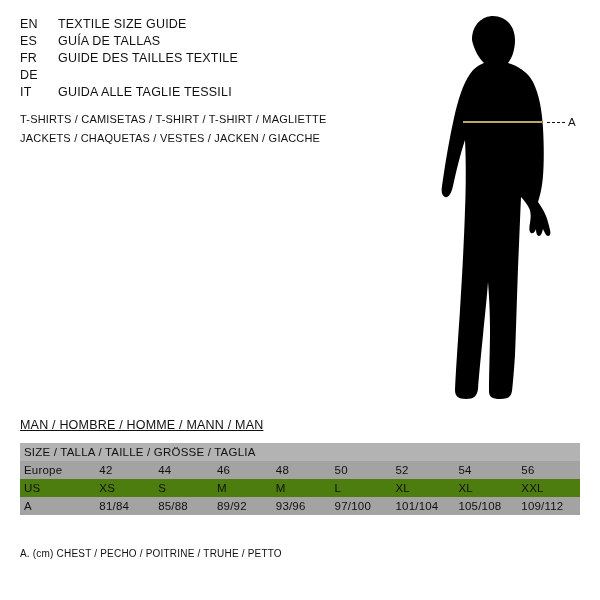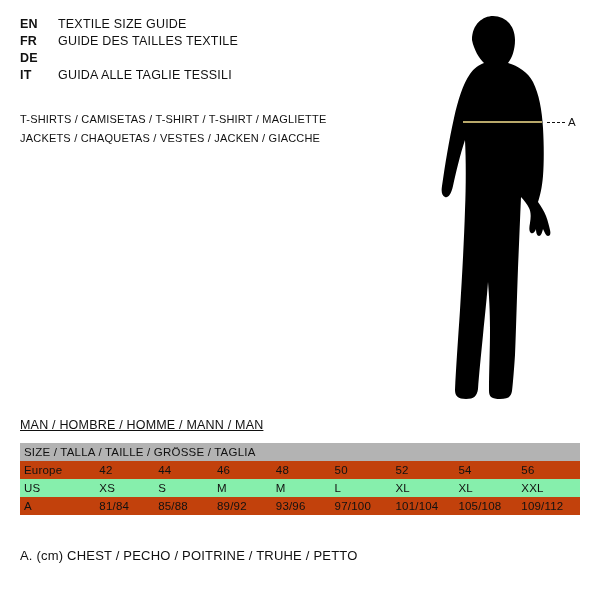--- a/index.html
+++ b/index.html
@@ -32,21 +32,20 @@
     display: flex;
     align-items: baseline;
     font-size: 12.5px;
     line-height: 17px;
     letter-spacing: 0.2px;
   }
   .lang-code {
     width: 38px;
     flex: 0 0 38px;
     font-size: 12.5px;
-    font-weight: bold;
   }
   .lang-text {
     flex: 1 1 auto;
   }
 
   
   .cat-block {
     position: absolute;
     left: 20px;
     top: 110px;
@@ -112,50 +111,54 @@
     white-space: nowrap;
   }
   tr.head-row {
     background: #b3b3b3;
   }
   tr.head-row th {
     font-size: 11.5px;
     padding: 3px 0 3px 4px;
   }
   tr.row-light {
-    background: #c2410c;
+    background: #a3a3a3;
     margin-top: 44px;
   }
   tr.row-grey {
-    background: #86efac;
+    background: #4d7c0f;
   }
   td.label-col, th.label-col {
     width: 86px;
   }
   td.v {
     width: 66px;
   }
 
   .footnote {
     position: absolute;
     left: 20px;
     top: 548px;
-    font-size: 13px;
+    font-size: 10px;
     letter-spacing: 0.2px;
   }
 </style>
 </head>
 <body>
 
 <div class="page">
 
   <div class="lang-block">
     <div class="lang-row">
       <span class="lang-code">EN</span>
       <span class="lang-text">TEXTILE SIZE GUIDE</span>
+    </div>
+    <div class="lang-row">
+      <span class="lang-code">ES</span>
+      <span class="lang-text">GUÍA DE TALLAS</span>
     </div>
     <div class="lang-row">
       <span class="lang-code">FR</span>
       <span class="lang-text">GUIDE DES TAILLES TEXTILE</span>
     </div>
     <div class="lang-row">
       <span class="lang-code">DE</span>
     </div>
     <div class="lang-row">
       <span class="lang-code">IT</span>

